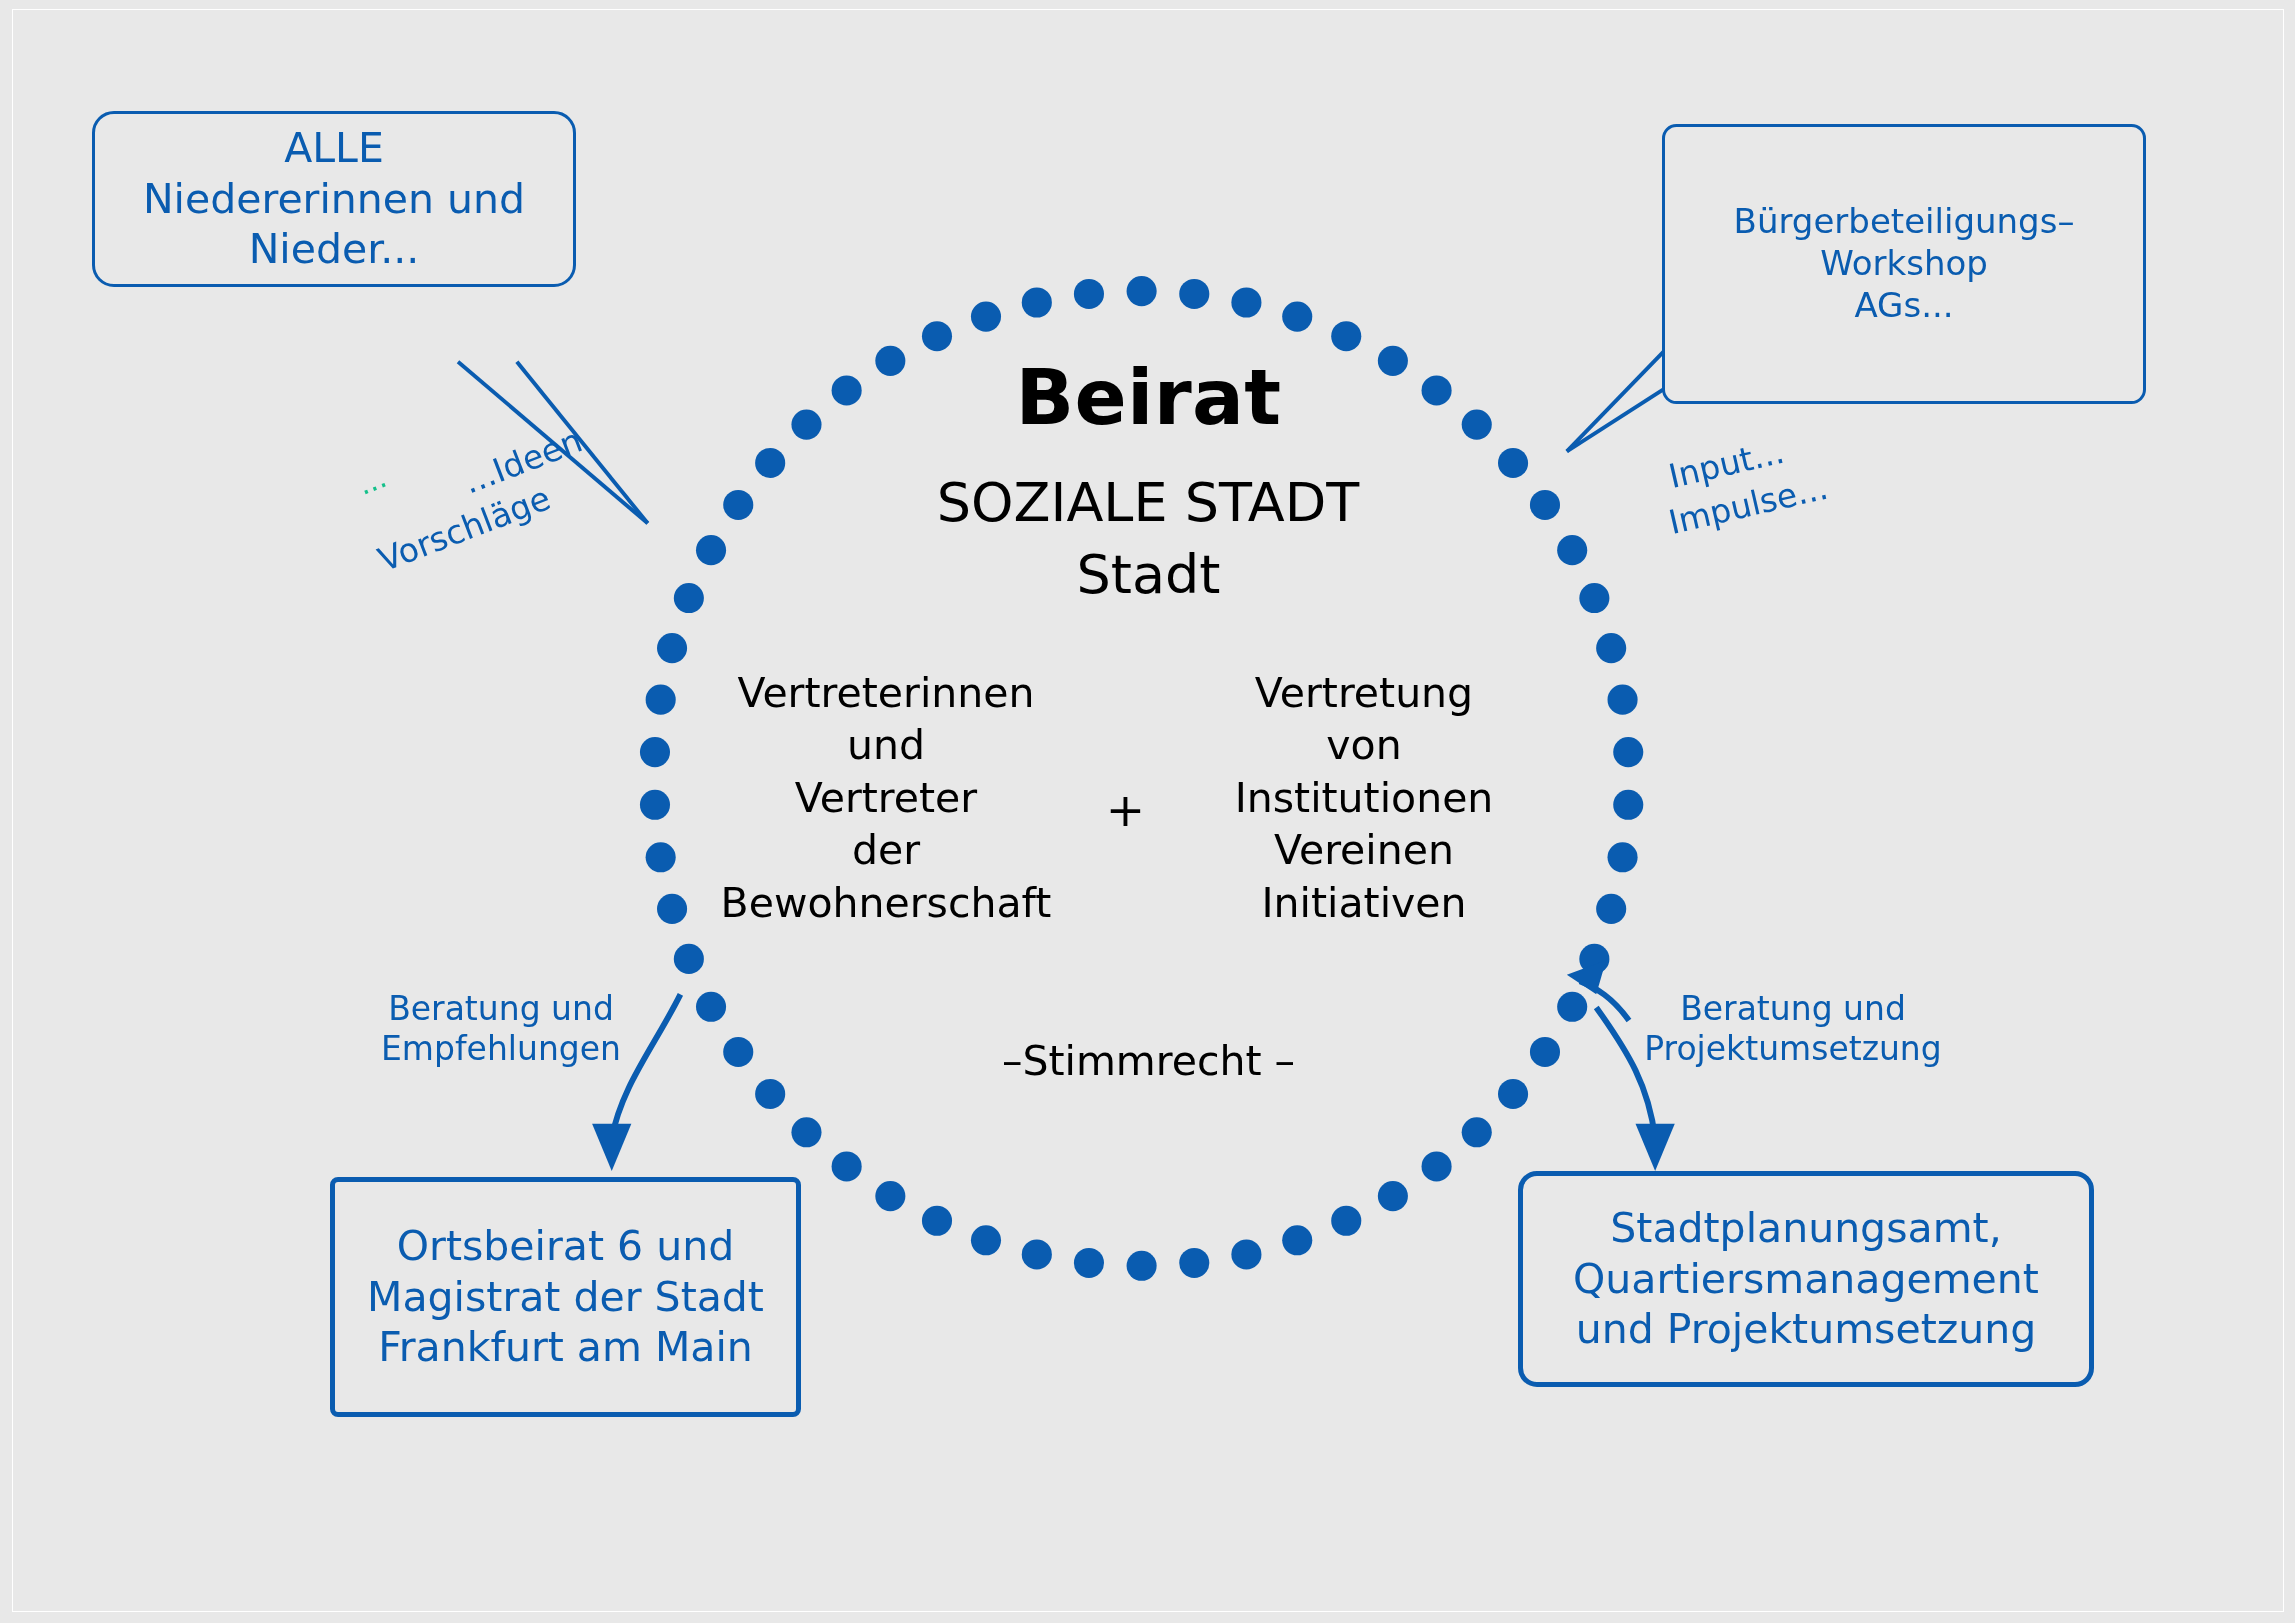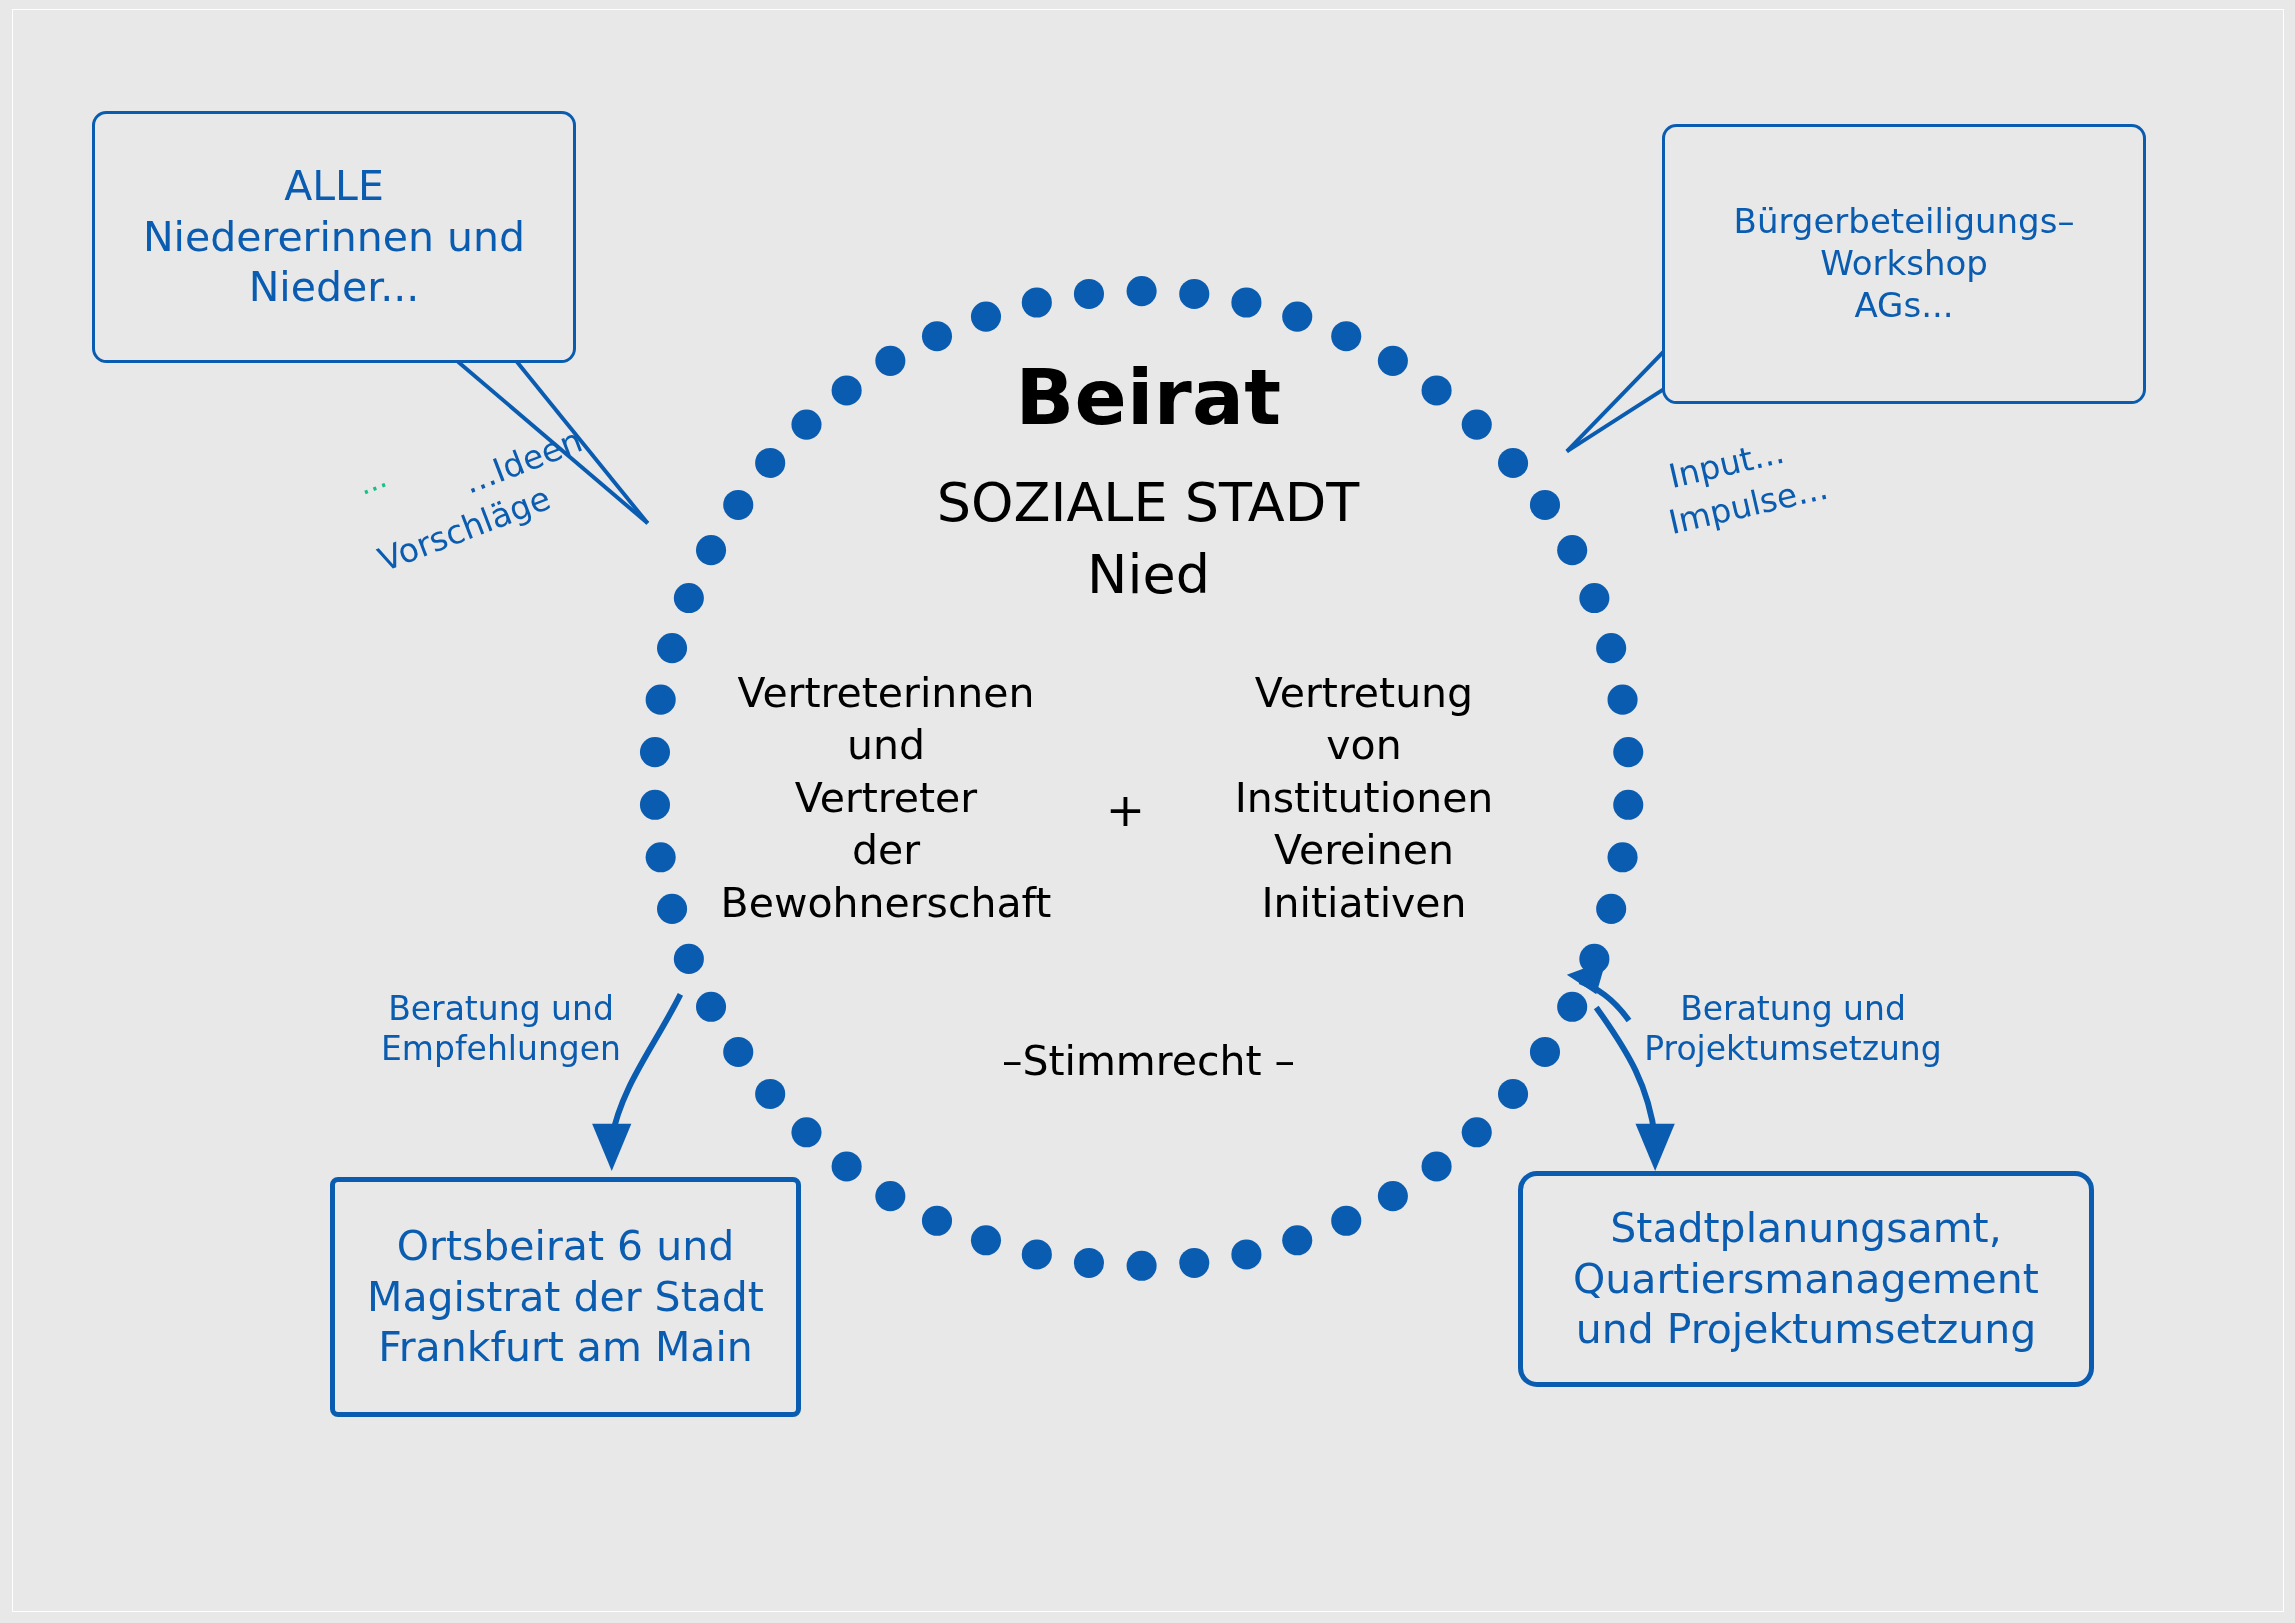--- a/index.html
+++ b/index.html
@@ -48,22 +48,23 @@
     text-align: center;
     display: flex;
     flex-direction: column;
     justify-content: center;
     align-items: center;
     line-height: 1.23;
   }
   .bubble span { display: block; white-space: nowrap; }
 
   #bubble-alle {
-    left: 92px; top: 111px; width: 484px; height: 252px;
+    left: 92px; top: 111px; width: 484px; height: 176px;
     font-size: 41px;
+    border-radius: 22px;
   }
   #bubble-workshop {
     left: 1662px; top: 124px; width: 484px; height: 280px;
     font-size: 34px;
   }
   #box-ortsbeirat {
     left: 330px; top: 1177px; width: 471px; height: 240px;
     font-size: 41px; border-width: 5.2px; border-radius: 8px;
   }
   #box-stadtplanung {
@@ -251,21 +252,21 @@
   </div>
 
   <div class="bubble" id="box-stadtplanung">
     <span>Stadtplanungsamt,</span>
     <span>Quartiersmanagement</span>
     <span>und Projektumsetzung</span>
   </div>
 
   <div class="ctr" id="title-beirat">Beirat</div>
   <div class="ctr" id="title-soziale">SOZIALE STADT</div>
-  <div class="ctr" id="title-nied">Nied</div>
+  <div class="ctr" id="title-nied">Stadt</div>
 
   <div class="ctr" id="col-left">
     <div>Vertreterinnen</div>
     <div>und</div>
     <div>Vertreter</div>
     <div>der</div>
     <div>Bewohnerschaft</div>
   </div>
 
   <div class="ctr" id="plus-sign">+</div>

